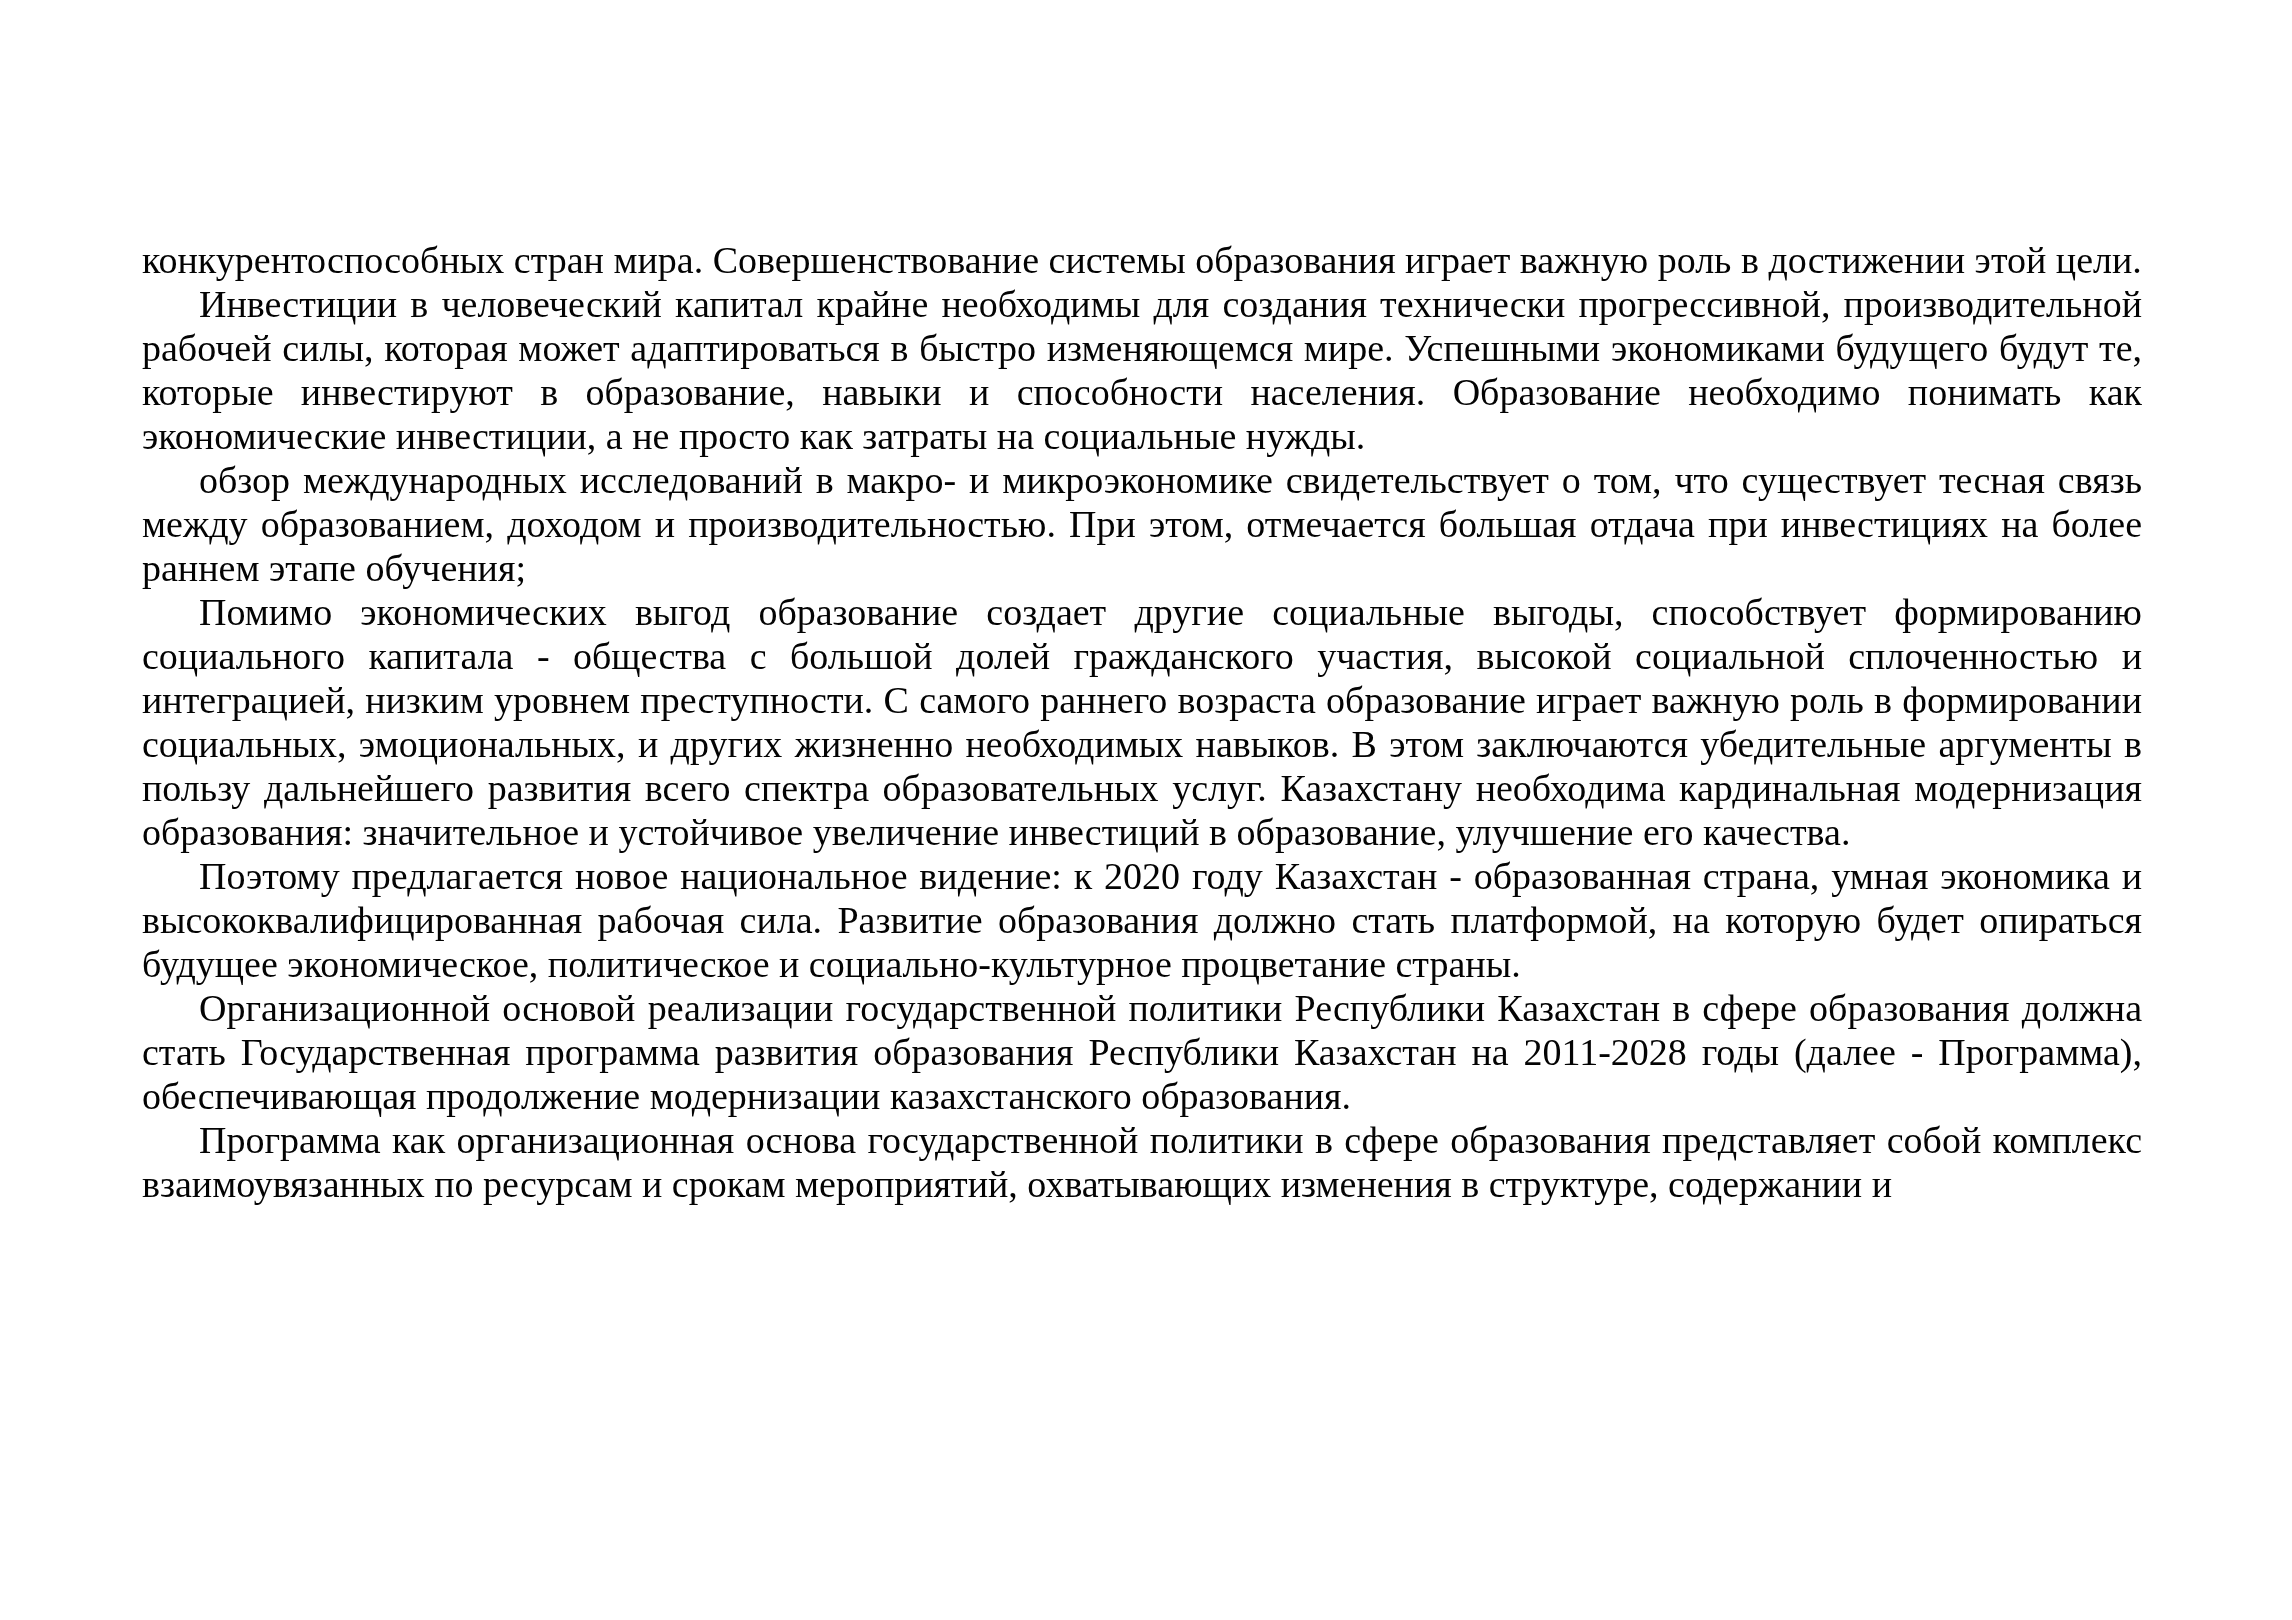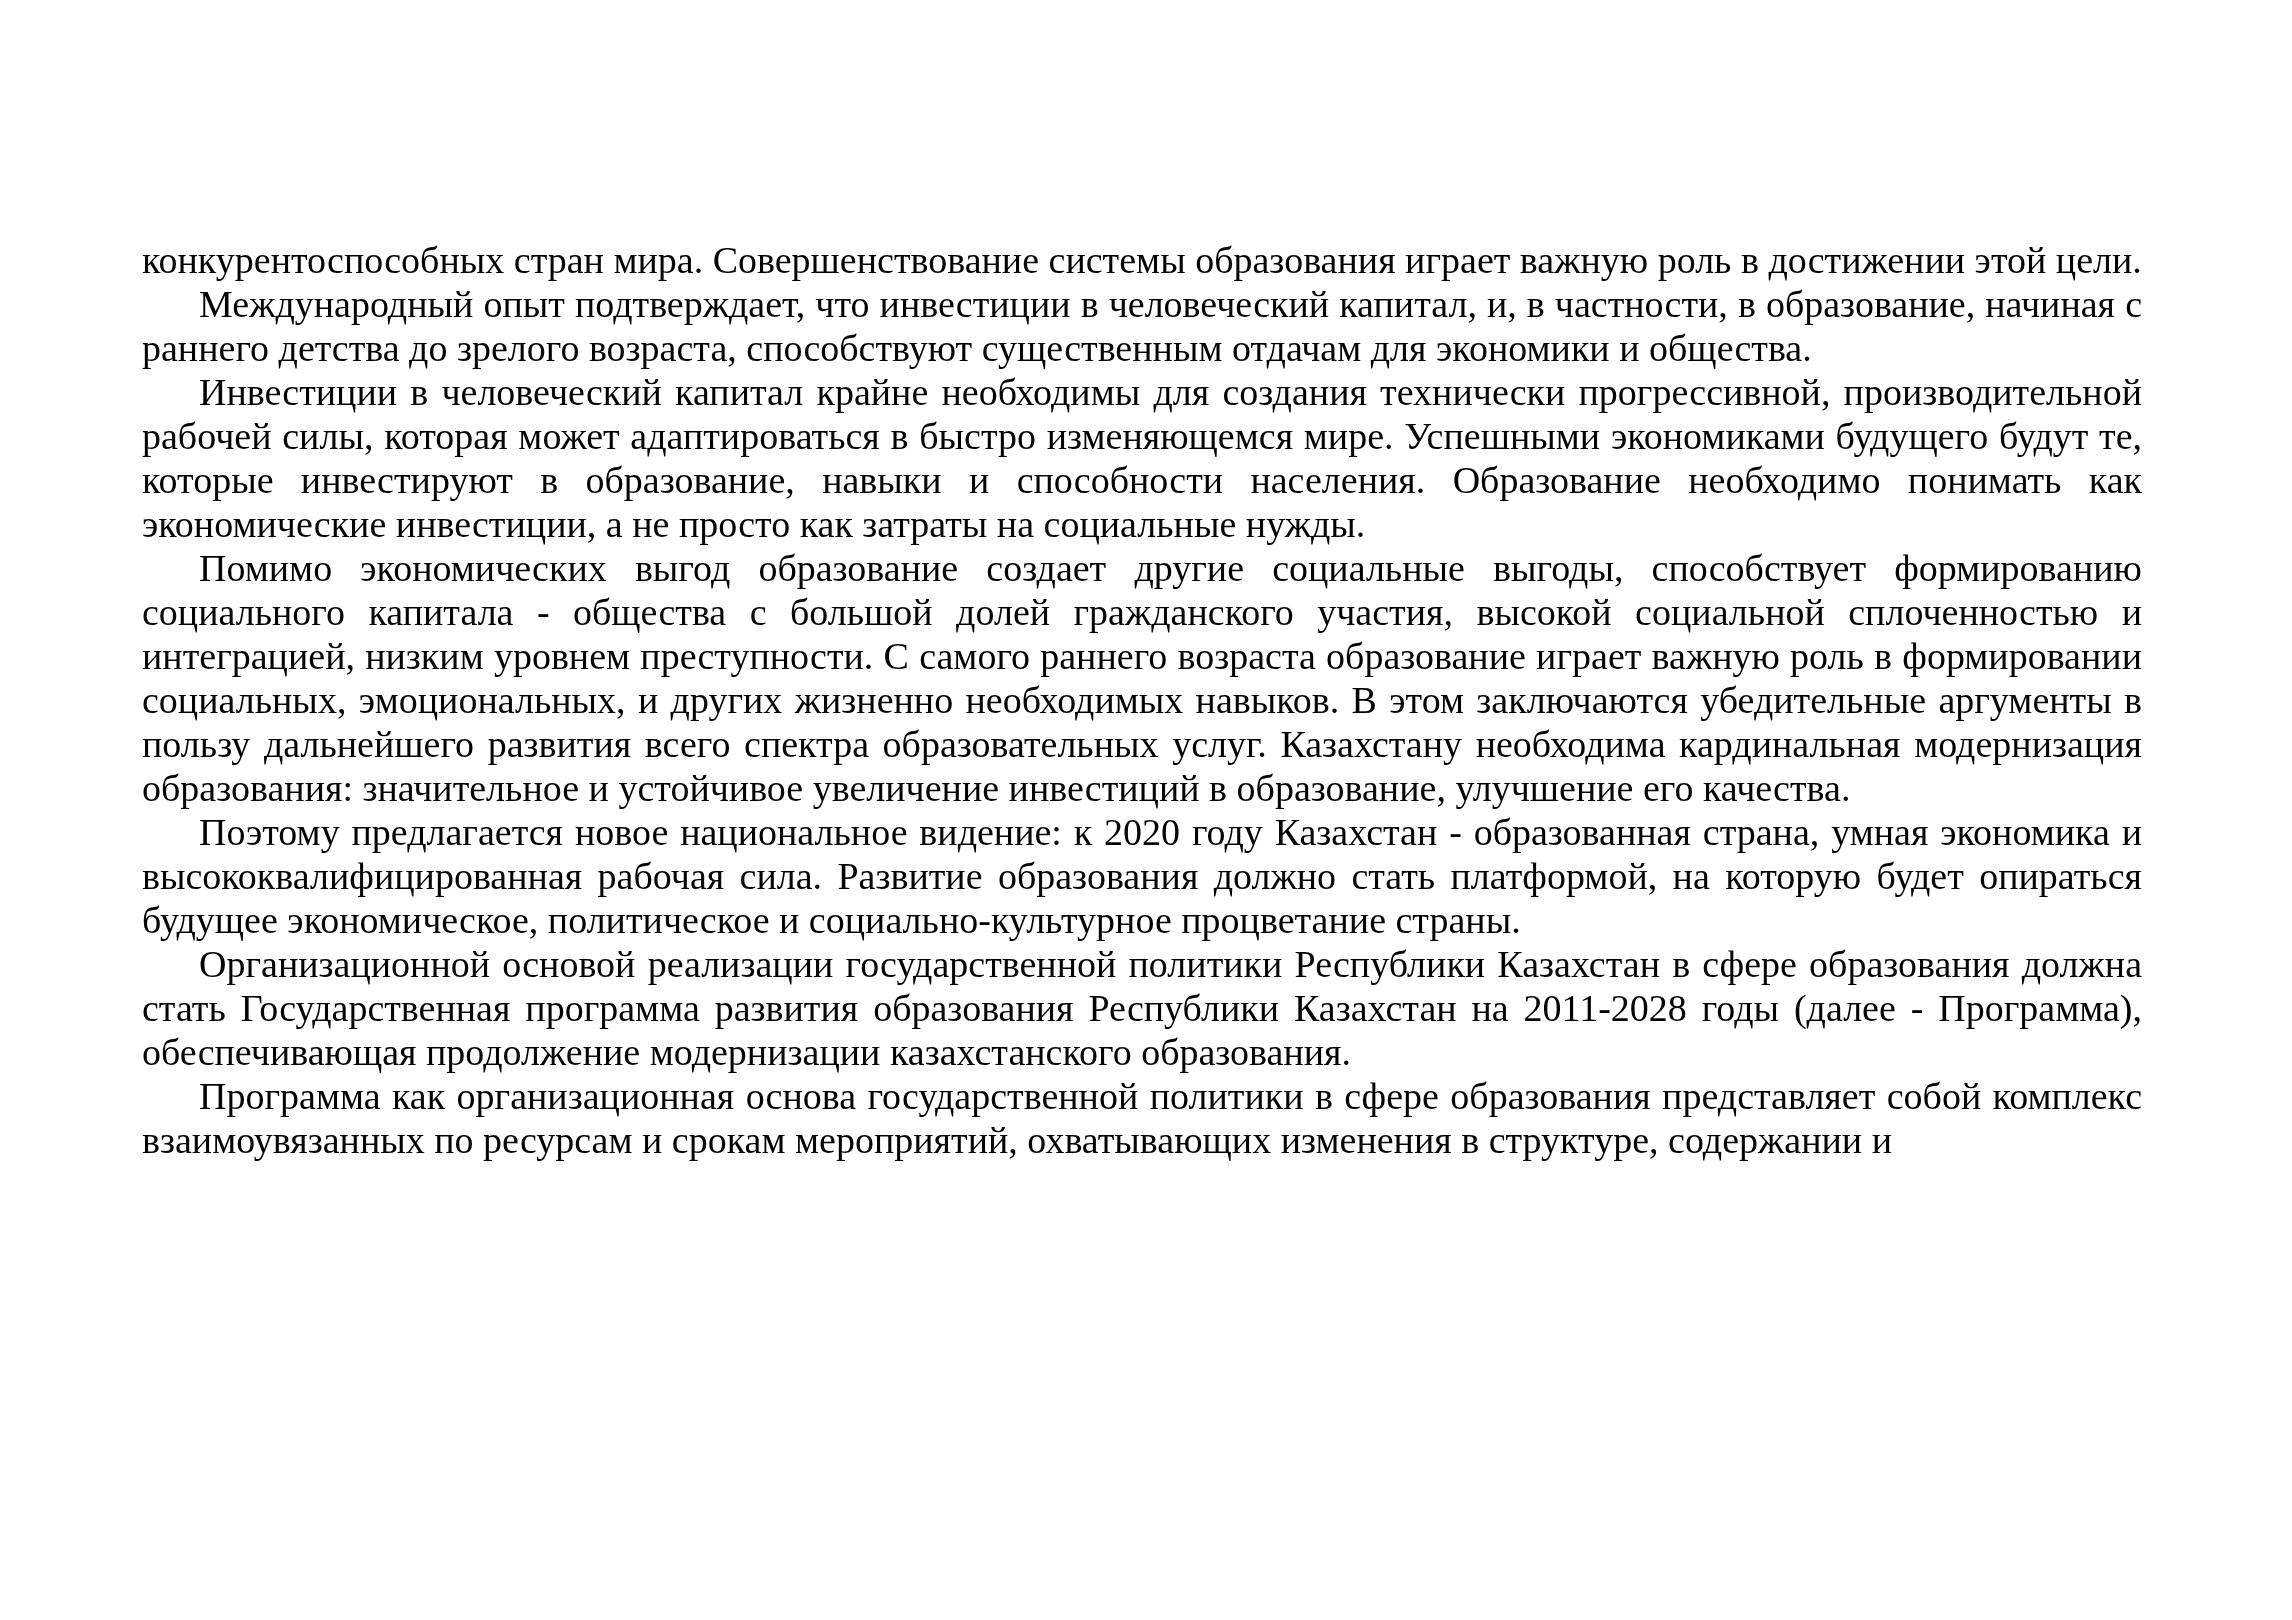--- a/index.html
+++ b/index.html
@@ -34,21 +34,21 @@
   .textblock p.no-indent {
     text-indent: 0;
   }
 </style>
 </head>
 <body>
 
 <div class="page">
   <div class="textblock">
     <p class="no-indent">конкурентоспособных стран мира. Совершенствование системы образования играет важную роль в достижении этой цели.</p>
-    <p>Международный опыт подтверждает, что инвестиции в человеческий капитал, и, в частности, в образование, начиная с раннего детства до зрелого возраста, способствуют существенным отдачам для экономики и общества.</p>
     <p>Инвестиции в человеческий капитал крайне необходимы для создания технически прогрессивной, производительной рабочей силы, которая может адаптироваться в быстро изменяющемся мире. Успешными экономиками будущего будут те, которые инвестируют в образование, навыки и способности населения. Образование необходимо понимать как экономические инвестиции, а не просто как затраты на социальные нужды.</p>
+    <p>обзор международных исследований в макро- и микроэкономике свидетельствует о том, что существует тесная связь между образованием, доходом и производительностью. При этом, отмечается большая отдача при инвестициях на более раннем этапе обучения;</p>
     <p>Помимо экономических выгод образование создает другие социальные выгоды, способствует формированию социального капитала - общества с большой долей гражданского участия, высокой социальной сплоченностью и интеграцией, низким уровнем преступности. С самого раннего возраста образование играет важную роль в формировании социальных, эмоциональных, и других жизненно необходимых навыков. В этом заключаются убедительные аргументы в пользу дальнейшего развития всего спектра образовательных услуг. Казахстану необходима кардинальная модернизация образования: значительное и устойчивое увеличение инвестиций в образование, улучшение его качества.</p>
     <p>Поэтому предлагается новое национальное видение: к 2020 году Казахстан - образованная страна, умная экономика и высококвалифицированная рабочая сила. Развитие образования должно стать платформой, на которую будет опираться будущее экономическое, политическое и социально-культурное процветание страны.</p>
     <p>Организационной основой реализации государственной политики Республики Казахстан в сфере образования должна стать Государственная программа развития образования Республики Казахстан на 2011-2028 годы (далее - Программа), обеспечивающая продолжение модернизации казахстанского образования.</p>
     <p>Программа как организационная основа государственной политики в сфере образования представляет собой комплекс взаимоувязанных по ресурсам и срокам мероприятий, охватывающих изменения в структуре, содержании и</p>
   </div>
 </div>
 
 
 </body></html>

